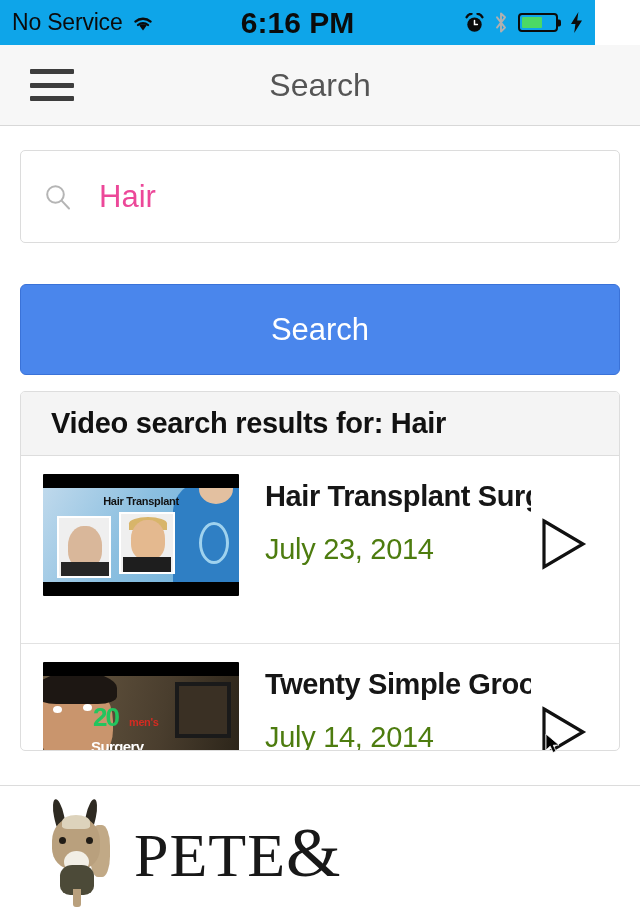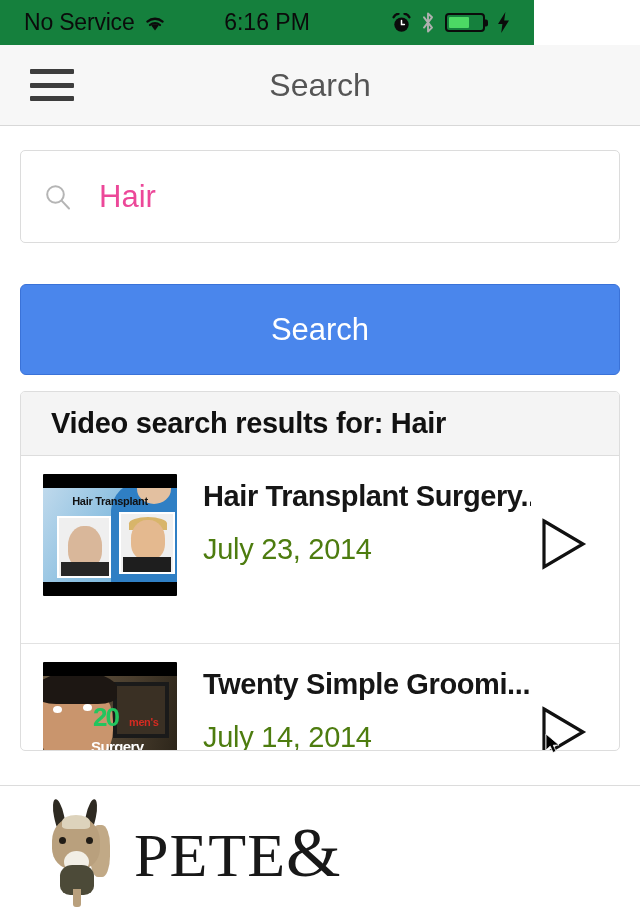--- a/index.html
+++ b/index.html
@@ -7,29 +7,29 @@
     width:640px; height:920px;
     font-family:"Liberation Sans", sans-serif;
     background:#ffffff;
     overflow:hidden;
     -webkit-font-smoothing:antialiased;
   }
   #app { position:relative; width:640px; height:920px; background:#fff; }
 
   
   .statusbar {
-    position:absolute; top:0; left:0; width:534px; height:45px;
-    background:#15803d;
+    position:absolute; top:0; left:0; width:595px; height:45px;
+    background:#0ea5e9;
     display:flex; align-items:center;
-    padding:0 24px;
+    padding:0 12px;
   }
   .sb-left { display:flex; align-items:center; gap:9px; flex:0 0 auto; }
   .sb-carrier { font-size:23px; color:#0b0b0b; letter-spacing:-0.2px; }
   .sb-center { position:absolute; left:0; right:0; text-align:center; pointer-events:none; }
-  .sb-time { font-size:23px; font-weight:normal; color:#0b0b0b; letter-spacing:0px; }
+  .sb-time { font-size:30px; font-weight:bold; color:#0b0b0b; letter-spacing:0px; }
   .sb-right {
     margin-left:auto; display:flex; align-items:center; gap:10px; flex:0 0 auto;
     position:relative; z-index:2;
   }
   .wifi-ic { width:22px; height:18px; display:block; }
   .alarm-ic { width:19px; height:20px; display:block; }
   .bt-ic { width:14px; height:21px; display:block; }
   .batt {
     position:relative; width:40px; height:19px;
     border:2px solid #0b0b0b; border-radius:4px; padding:2px;
@@ -92,21 +92,21 @@
     height:64px; background:#f4f4f4; border-bottom:1px solid #dddddd;
     display:flex; align-items:center; padding:0 30px;
   }
   .results-header-text { font-size:29px; color:#111; font-weight:bold; letter-spacing:-0.3px;text-align:center; }
 
   .result-row {
     position:relative; height:188px; border-bottom:1px solid #e2e2e2;
     display:flex; align-items:flex-start; padding:18px 22px 0 22px;
   }
   .thumb {
-    position:relative; width:134px; height:122px; flex:0 0 auto;
+    position:relative; width:196px; height:122px; flex:0 0 auto;
     background:#000; overflow:hidden; border-radius:1px;
   }
   .thumb-inner { position:absolute; left:0; right:0; top:14px; bottom:14px; overflow:hidden; }
 
   
   .t1-bg { position:absolute; inset:0; background:linear-gradient(120deg,#bfd9ec 0%,#8bbfe0 45%,#6aaed8 100%); }
   .t1-scrub { position:absolute; right:-6px; top:-6px; width:72px; height:110px; background:#2f7fc4; border-radius:30px 8px 0 0; }
   .t1-scrub2 { position:absolute; right:6px; top:-14px; width:34px; height:30px; background:#e3c0a0; border-radius:50%; }
   .t1-steth { position:absolute; right:10px; top:34px; width:30px; height:42px; border:3px solid #9fd2ee; border-radius:50%; }
   .t1-p1 { position:absolute; left:14px; top:28px; width:54px; height:62px; background:#efefef; border:2px solid #fff; }

